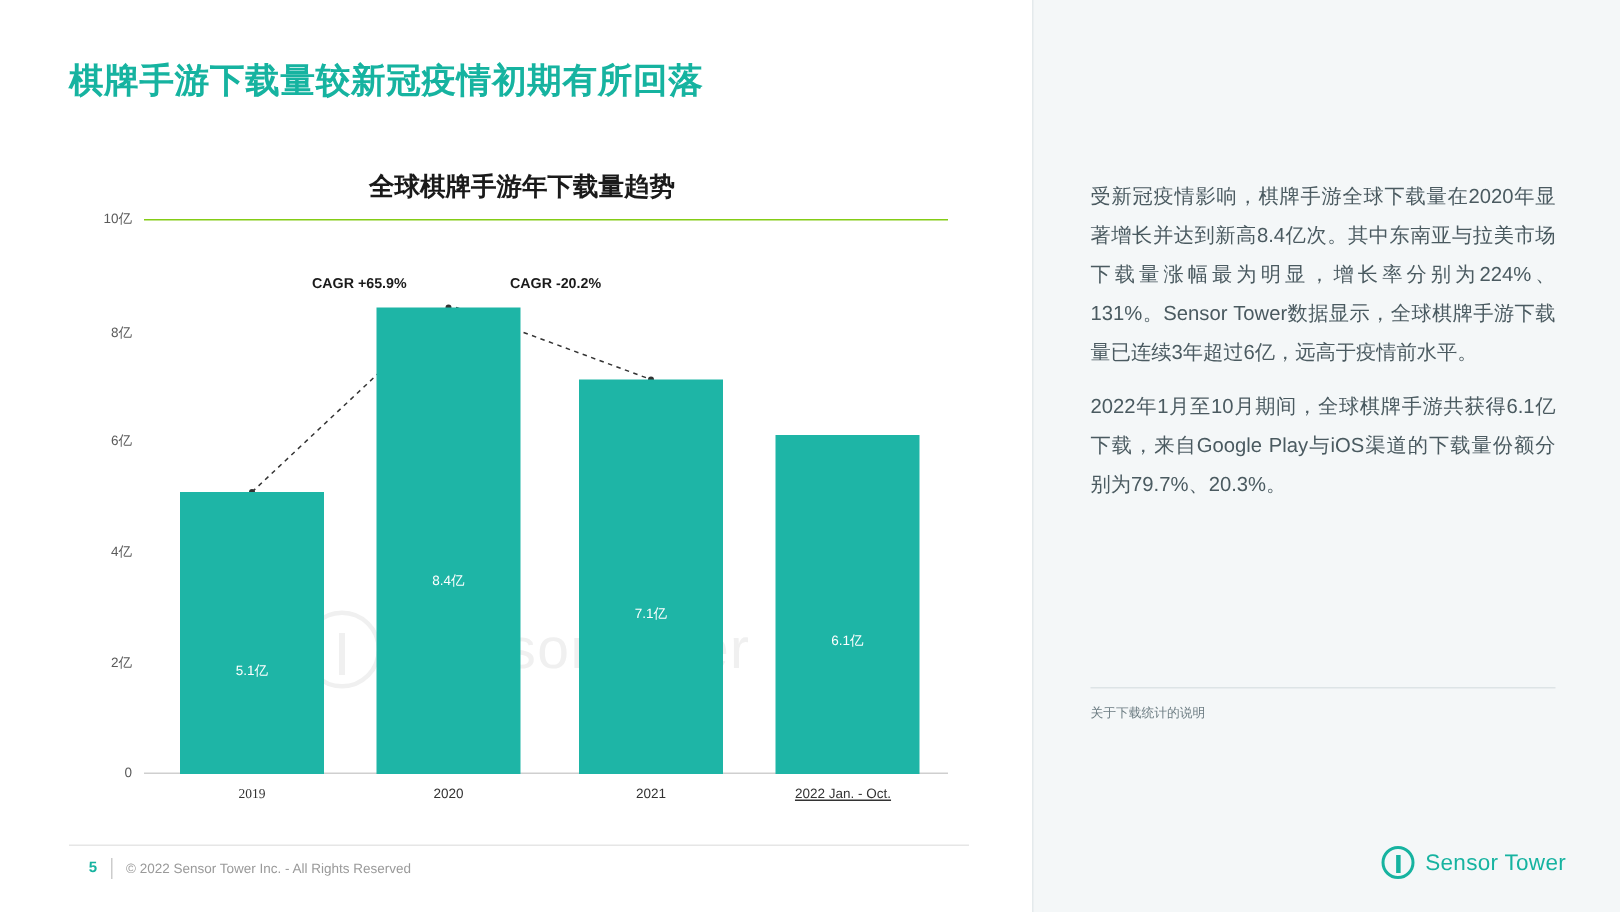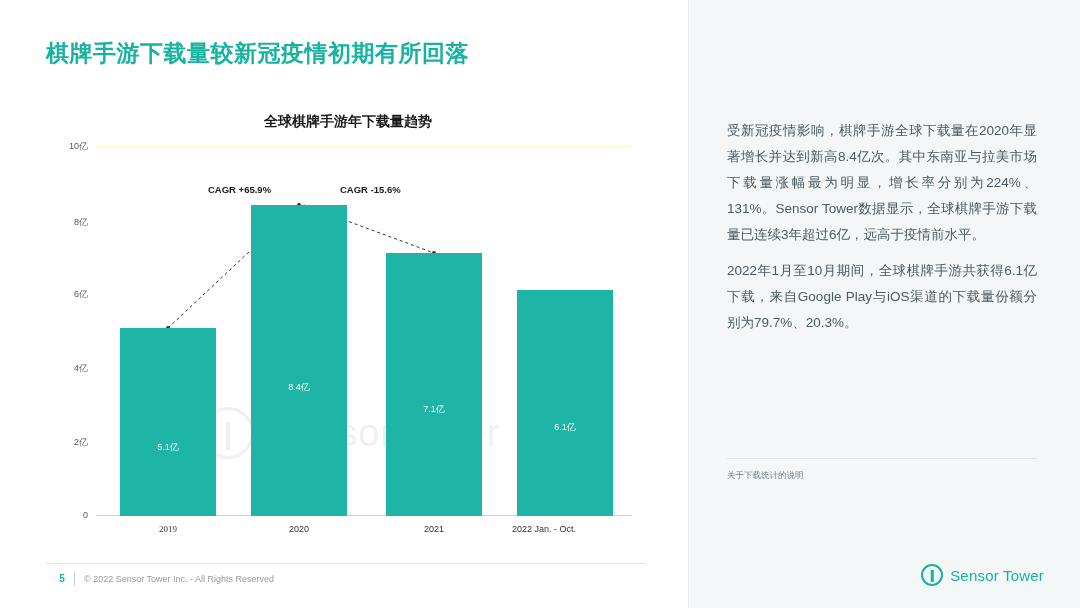--- a/index.html
+++ b/index.html
@@ -27,21 +27,21 @@
     font-size: 23px;
     font-weight: bold;
     color: #16b3a0;
     letter-spacing: 0.5px;
   }
   .chart-title {
     position: absolute;
     left: 0; top: 113px;
     width: 688px;
     text-align: center;
-    font-size: 14px;
+    font-size: 17px;
     font-weight: bold;
     color: #1a1a1a;
     padding-left: 8px;
   }
   
   .chart {
     position: absolute;
     left: 36px; top: 138px;
     width: 620px; height: 400px;
   }
@@ -55,21 +55,21 @@
     right: calc(100% + 8px);
     transform: translateY(-50%);
     font-size: 9px;
     color: #5a5a5a;
     white-space: nowrap;
   }
   .axis-line {
     position: absolute;
     left: 0; right: 0;
     height: 1px;
-    background: #fef9c3;
+    background: #84cc16;
   }
   .baseline {
     position: absolute;
     left: 0; width: 536px; bottom: 0;
     height: 1px; background: #cfcfcf;
   }
   .bars {
     position: absolute;
     left: 0; top: 0; width: 536px; height: 370px;
   }
@@ -265,21 +265,21 @@
           <span class="ytick">4亿</span>
         </div>
         <div class="axis-line" style="top:296px; background:transparent;">
           <span class="ytick">2亿</span>
         </div>
         <div class="baseline">
           <span class="ytick" style="top:0;">0</span>
         </div>
 
         <div class="cagr" style="left:112px; top:38px;">CAGR +65.9%</div>
-        <div class="cagr" style="left:244px; top:38px;">CAGR -15.6%</div>
+        <div class="cagr" style="left:244px; top:38px;">CAGR -20.2%</div>
 
         <svg width="536" height="370" style="position:absolute; left:0; top:0; overflow:visible;">
           <line x1="72" y1="182" x2="203" y2="59" stroke="#333" stroke-width="1" stroke-dasharray="3,3"></line>
           <circle cx="72" cy="182" r="2" fill="#333"></circle>
           <circle cx="203" cy="59" r="2" fill="#333"></circle>
           <line x1="208" y1="59" x2="338" y2="107" stroke="#333" stroke-width="1" stroke-dasharray="3,3"></line>
           <circle cx="338" cy="107" r="2" fill="#333"></circle>
         </svg>
 
         <div class="bars">
@@ -295,21 +295,21 @@
           <div class="bar" style="left:421px; width:96px; height:226px;">
             <span class="bar-label" style="bottom:82px;">6.1亿</span>
           </div>
         </div>
       </div>
 
       <div class="xlabels">
         <span class="xlabel" style="left:72px;font-family:Liberation Serif, serif;">2019</span>
         <span class="xlabel" style="left:203px;">2020</span>
         <span class="xlabel" style="left:338px;">2021</span>
-        <span class="xlabel" style="left:448px;">2022 Jan. - Oct.</span>
+        <span class="xlabel" style="left:466px;text-decoration:underline;">2022 Jan. - Oct.</span>
       </div>
     </div>
 
     <div class="footer-rule"></div>
     <div class="page-num">5</div>
     <div class="footer-sep"></div>
     <div class="copyright">© 2022 Sensor Tower Inc. - All Rights Reserved</div>
   </div>
 
   <div class="right">

